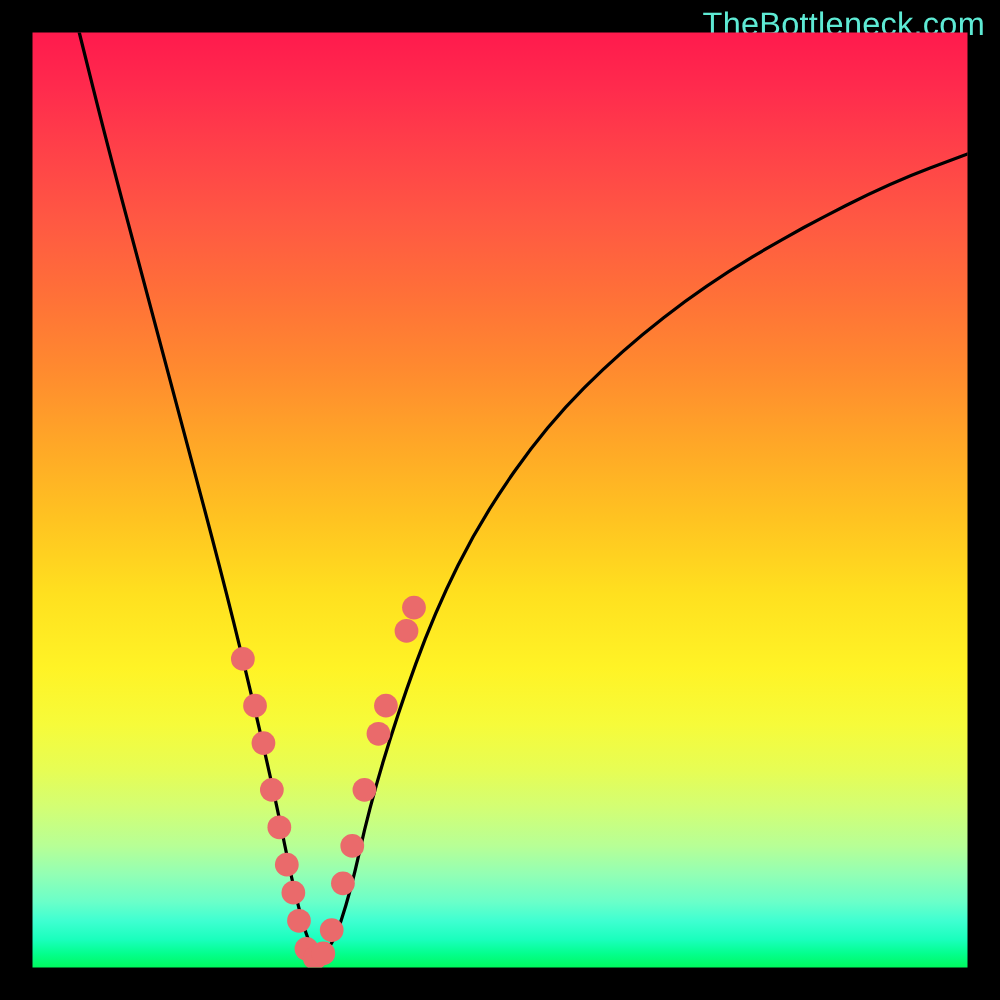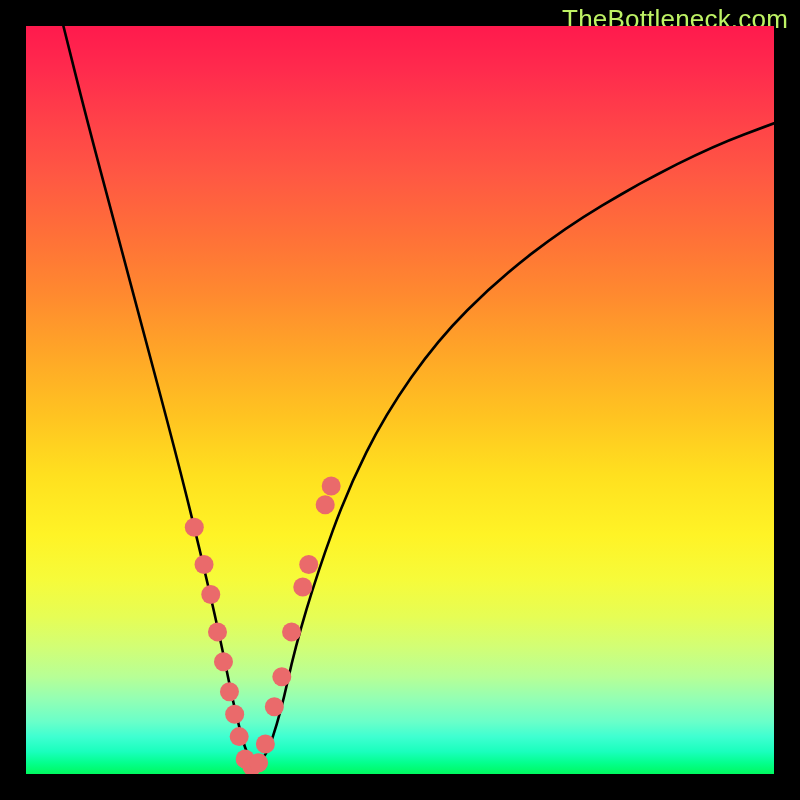--- a/index.html
+++ b/index.html
@@ -46,21 +46,21 @@
       #3fffd1 95%,
       #1affbd 97%,
       #04ff8e 98.5%,
       #00f95f 100%
     );
   }
   .watermark {
     position: absolute;
     top: 4px;
     right: 12px;
-    color: #bef264;
+    color: #5eead4;
     font-size: 26px;
     font-weight: 400;
     letter-spacing: 0.2px;
     user-select: none;
   }
   svg.curve {
     position: absolute;
     top: 0;
     left: 0;
     width: 748px;

